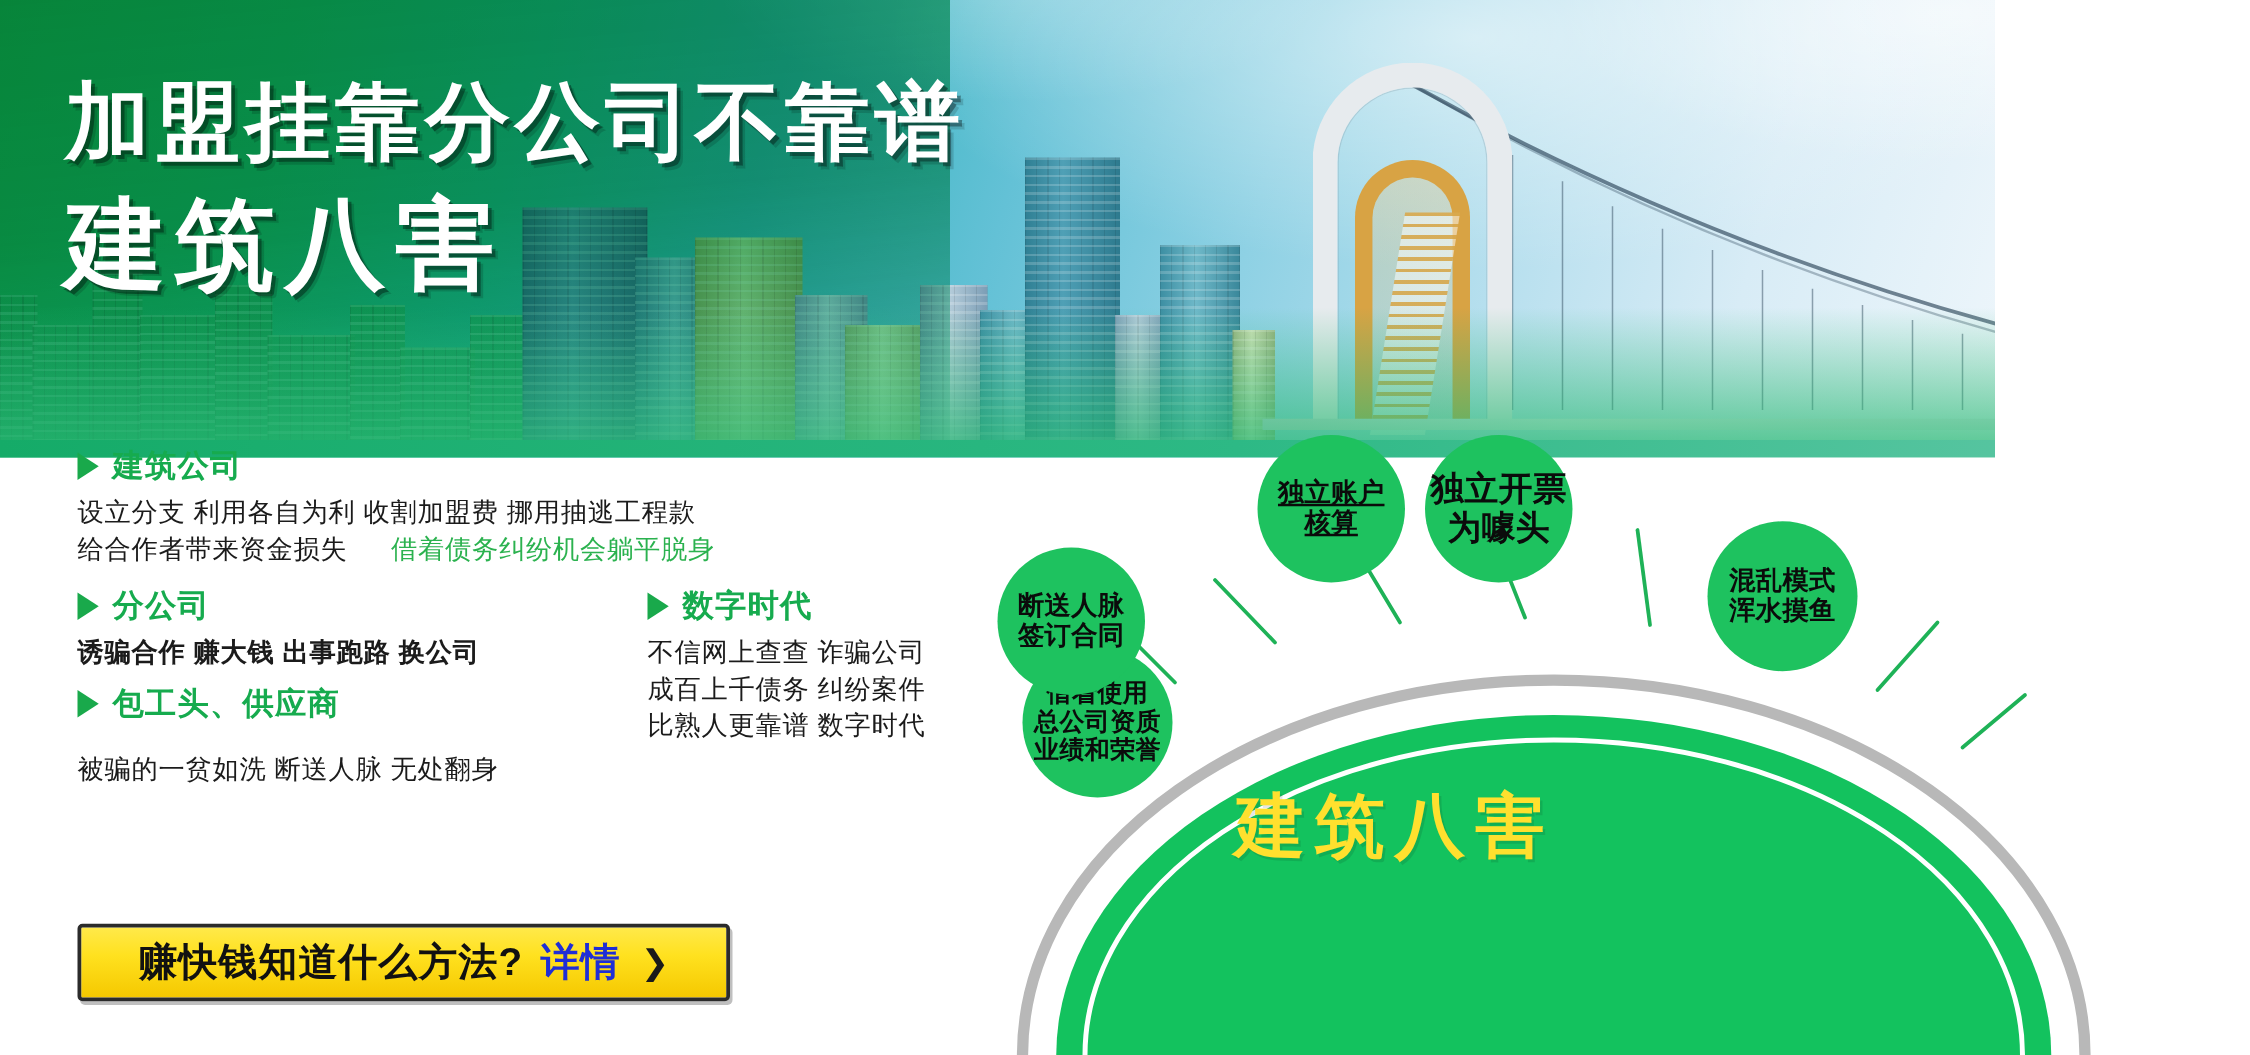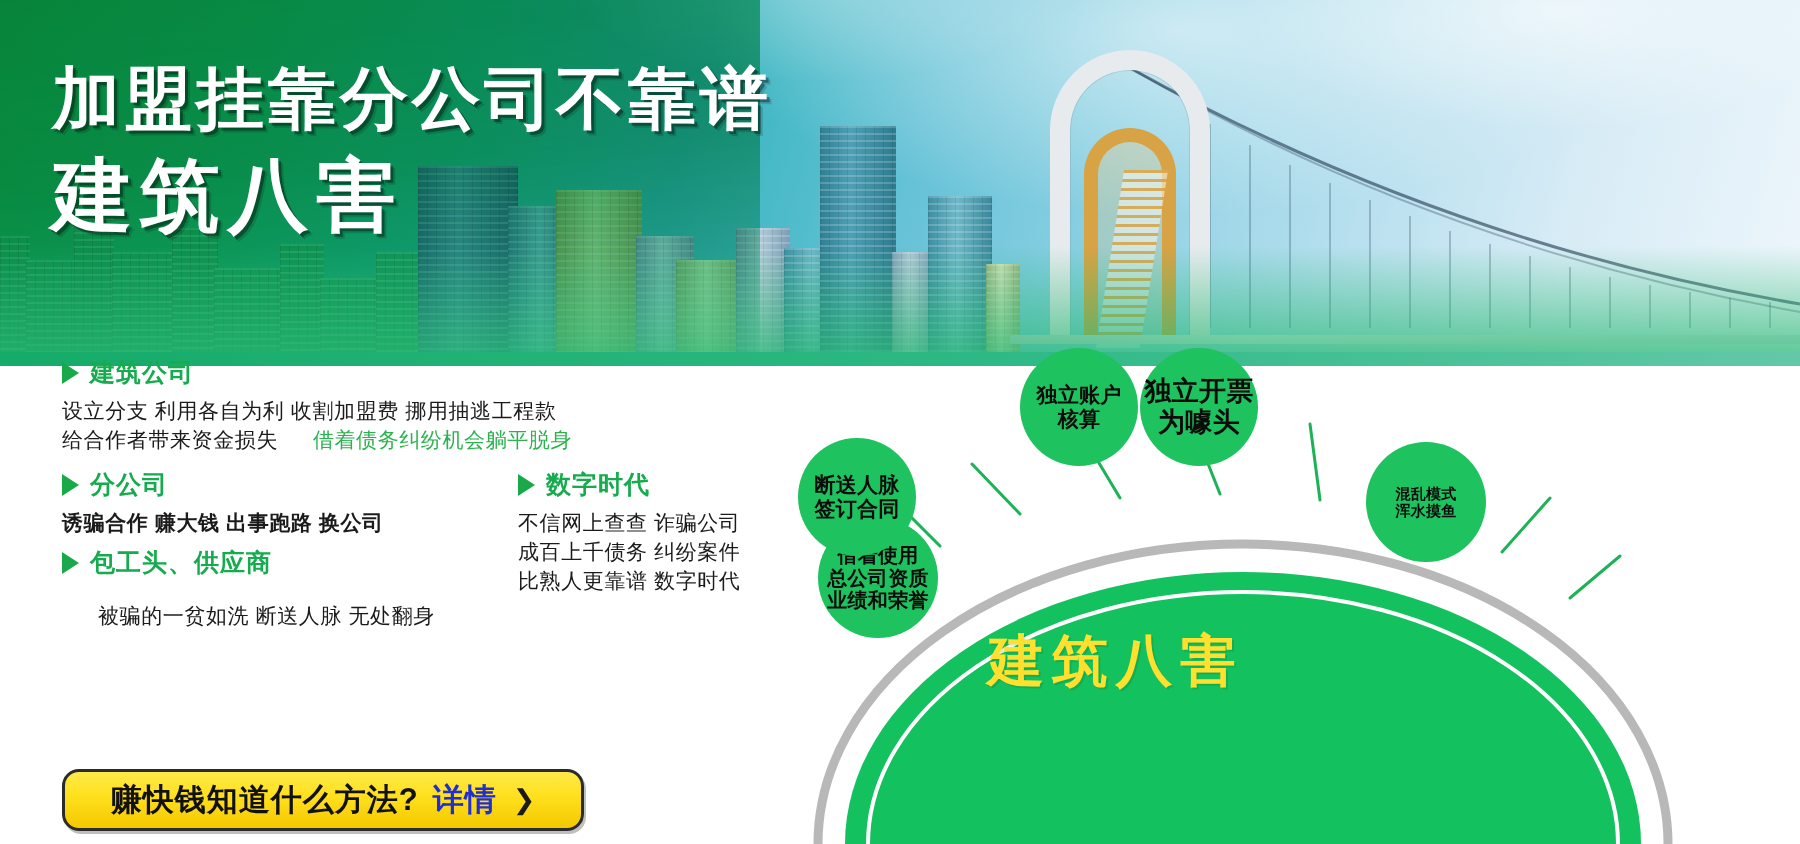--- a/index.html
+++ b/index.html
@@ -13,21 +13,21 @@
     position: relative;
     width: 1800px; height: 844px;
     background: #ffffff;
     overflow: hidden;
   }
 
   
   .hero {
     position: absolute;
     left: 0; top: 0;
-    width: 1800px; height: 366px;
+    width: 1596px; height: 366px;
     overflow: hidden;
     background: linear-gradient(105deg,
         #16b06a 0%,
         #17b57c 14%,
         #1cb79a 26%,
         #35b4bd 38%,
         #63c1d6 50%,
         #8ed1e4 62%,
         #b6dfee 74%,
         #d8ecf6 86%,
@@ -142,26 +142,25 @@
     color: #1b1b1b;
     white-space: nowrap;
     letter-spacing: .6px;
   }
   .body-line .hl { color: #2bb24f; }
 
   .cta {
     position: absolute; left: 62px; top: 739px;
     width: 522px; height: 62px;
     border: 3px solid #2b2b2b;
-    border-radius: 17px;
+    border-radius: 4px;
     background: linear-gradient(to bottom, #ffe94a 0%, #ffe11f 40%, #f5c800 100%);
     box-shadow: 2px 3px 0 rgba(0,0,0,0.25);
     display: flex; align-items: center; justify-content: center; gap: 14px;
     cursor: pointer;
-    margin-top: 30px;
   }
   .cta-text { font-size: 31px; font-weight: 700; color: #111; letter-spacing: 1px; white-space: nowrap; }
   .cta-link { font-size: 31px; font-weight: 700; color: #1f2ed6; letter-spacing: 1px; }
   .cta-arrow { font-size: 27px; color: #1a1a1a; font-weight: 400; margin-left: 2px; }
 
   
   .diagram { position: absolute; left: 790px; top: 366px; width: 1010px; height: 478px; }
   .diagram svg { position: absolute; left: 0; top: 0; }
 
   .bubble {
@@ -321,21 +320,21 @@
       <span>分公司</span>
     </div>
     <div class="body-line" style="left:62px; top:142px;font-weight:bold;">
       <span>诱骗合作 赚大钱    出事跑路 换公司</span>
     </div>
 
     <div class="sec-head" style="left:62px; top:180px;">
       <span class="tri"></span>
       <span>包工头、供应商</span>
     </div>
-    <div class="body-line" style="left:62px; top:235px;margin-left:36px;">
+    <div class="body-line" style="left:62px; top:235px;">
       <span>被骗的一贫如洗  断送人脉  无处翻身</span>
     </div>
 
     <div class="sec-head" style="left:518px; top:102px;">
       <span class="tri"></span>
       <span>数字时代</span>
     </div>
     <div class="body-line" style="left:518px; top:142px;">
       <span>不信网上查查 诈骗公司</span>
     </div>
@@ -385,36 +384,36 @@
     </div>
 
     <div class="bubble" style="left:8px; top:72px; width:118px; height:118px; font-size:21px;">
       <div>
         <span>断送人脉</span>
         <span>签订合同</span>
       </div>
     </div>
 
 
-    <div class="bubble" style="left:230px; top:-18px; width:118px; height:118px; font-size:21px;">
+    <div class="bubble" style="left:216px; top:-18px; width:118px; height:118px; font-size:21px;text-decoration:underline;">
       <div>
         <span>独立账户</span>
         <span>核算</span>
       </div>
     </div>
 
     <div class="bubble" style="left:350px; top:-18px; width:118px; height:118px; font-size:27px;">
       <div>
         <span>独立开票</span>
         <span>为噱头</span>
       </div>
     </div>
 
 
-    <div class="bubble" style="left:576px; top:76px; width:120px; height:120px; font-size:15px;">
+    <div class="bubble" style="left:576px; top:51px; width:120px; height:120px; font-size:21px;">
       <div>
         <span>混乱模式</span>
         <span>浑水摸鱼</span>
       </div>
     </div>
 
 
     <div class="dome-label" style="left:198px; top:258px;">建筑八害</div>
   </div>
 

